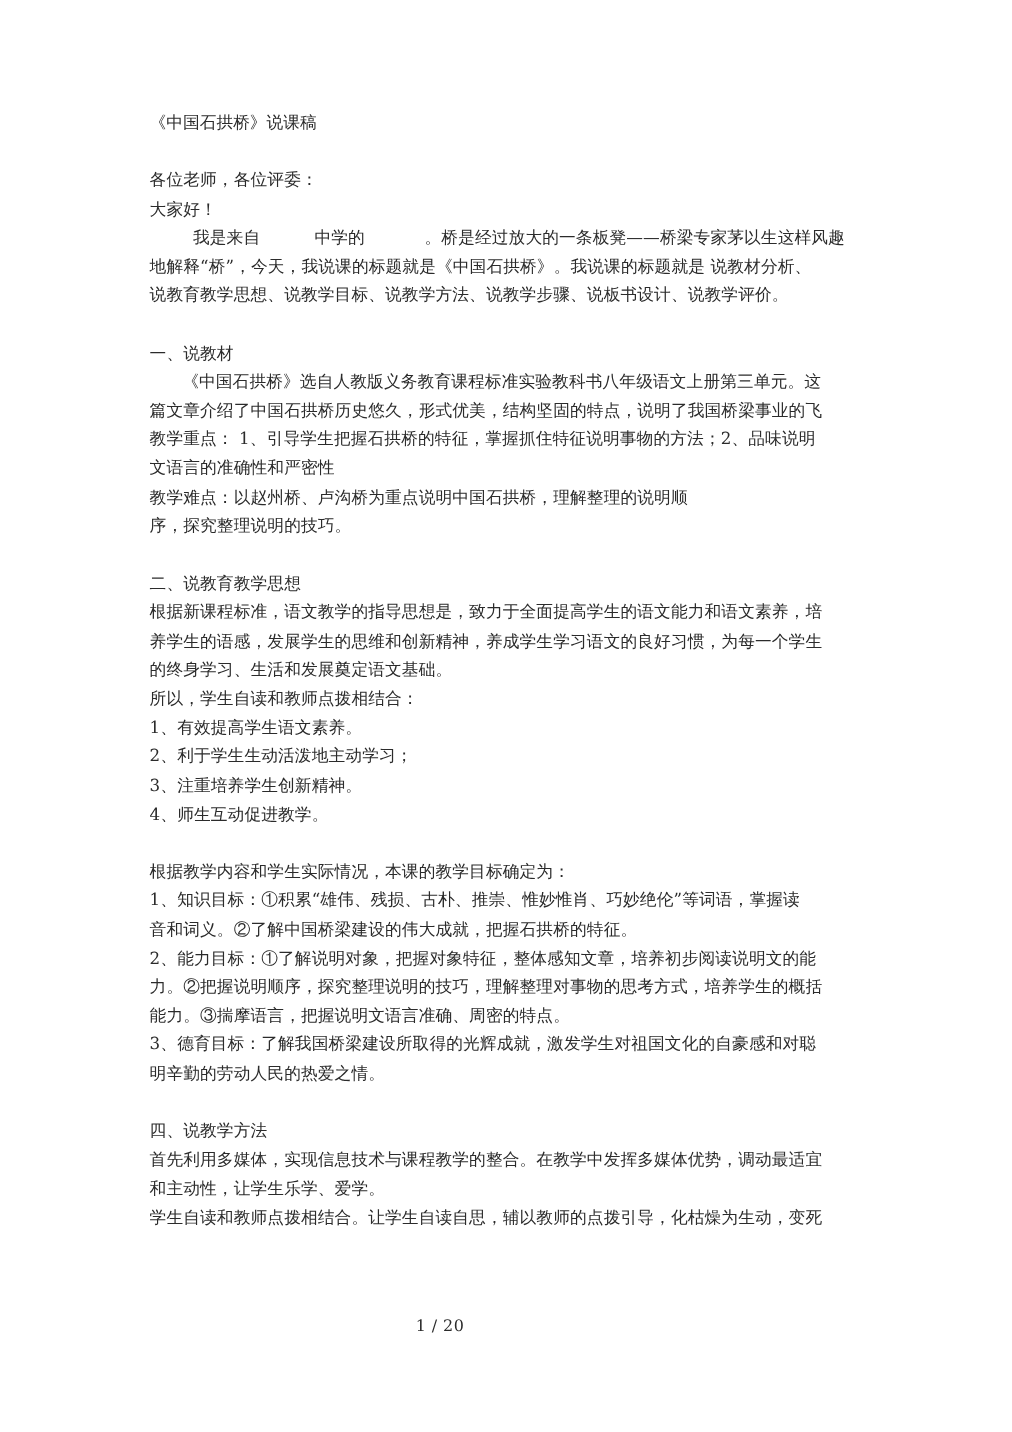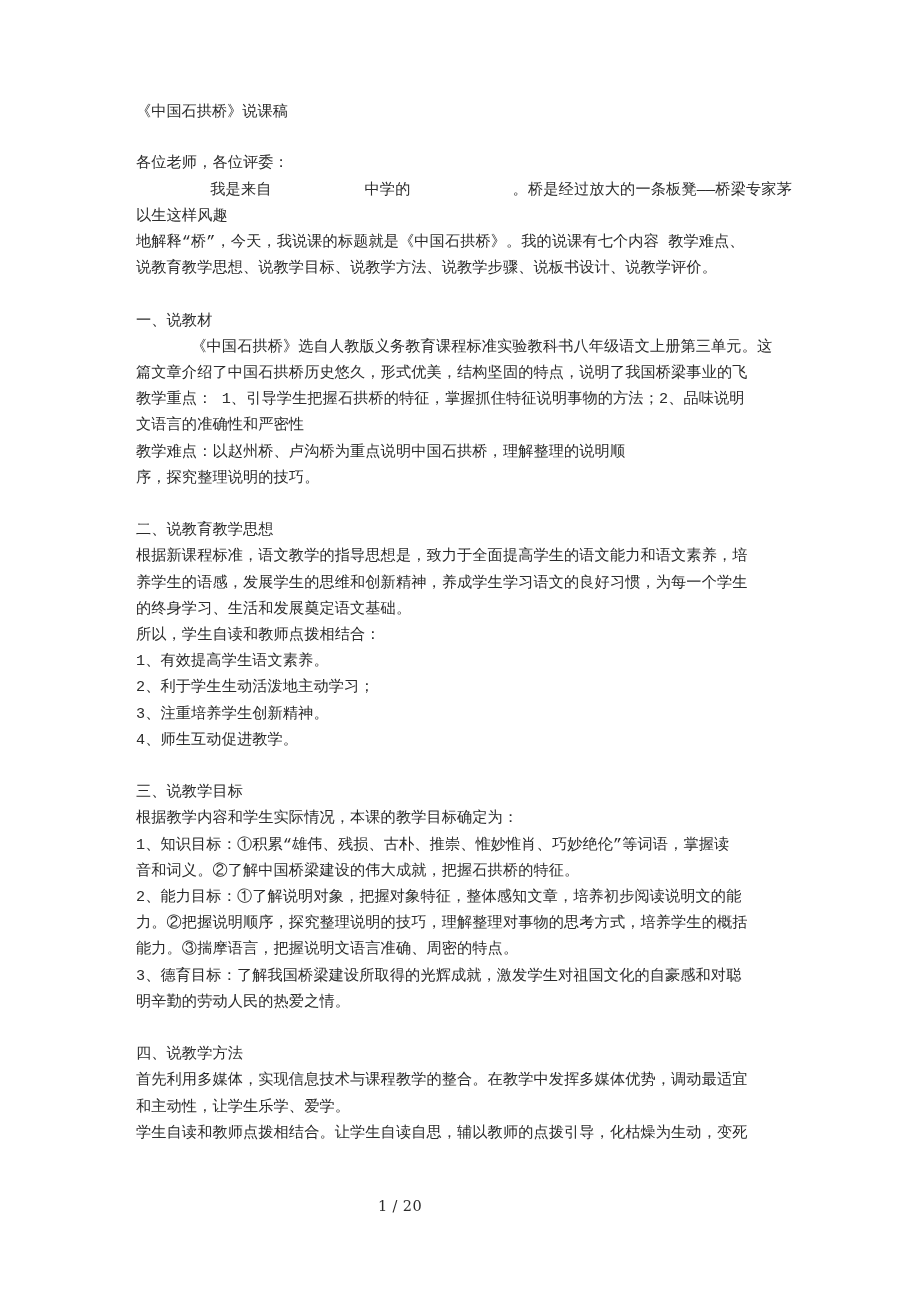--- a/index.html
+++ b/index.html
@@ -31,21 +31,20 @@
   .doc-line {
     font-size: 15.2px;
     line-height: 26.2px;
     letter-spacing: 0.1px;
     white-space: pre-wrap;
     word-break: break-all;
     text-align: justify;
     text-justify: inter-character;
     margin: 0;
     color: #2b2b2b;
-    font-family: Liberation Mono, monospace;
   }
   .doc-line.last-of-para {
     text-align: left;
   }
   .title-line {
     font-size: 15.2px;
     line-height: 26.2px;
     margin: 0;
     color: #2b2b2b;
   }
@@ -69,23 +68,24 @@
 
 <div class="page">
 
   <div class="content">
 
     <p class="title-line">《中国石拱桥》说课稿</p>
 
     <div class="spacer"></div>
 
     <p class="doc-line last-of-para">各位老师，各位评委：</p>
+    <p class="doc-line last-of-para">大家好！</p>
 
     <p class="doc-line">        我是来自          中学的           。桥是经过放大的一条板凳——桥梁专家茅以生这样风趣</p>
-    <p class="doc-line">地解释“桥”，今天，我说课的标题就是《中国石拱桥》。我的说课有七个内容 教学难点、</p>
+    <p class="doc-line">地解释“桥”，今天，我说课的标题就是《中国石拱桥》。我说课的标题就是 说教材分析、</p>
     <p class="doc-line last-of-para">说教育教学思想、说教学目标、说教学方法、说教学步骤、说板书设计、说教学评价。</p>
 
     <div class="spacer"></div>
 
     <p class="doc-line last-of-para">一、说教材</p>
     <p class="doc-line">      《中国石拱桥》选自人教版义务教育课程标准实验教科书八年级语文上册第三单元。这</p>
     <p class="doc-line">篇文章介绍了中国石拱桥历史悠久，形式优美，结构坚固的特点，说明了我国桥梁事业的飞</p>
     <p class="doc-line">教学重点： 1、引导学生把握石拱桥的特征，掌握抓住特征说明事物的方法；2、品味说明</p>
     <p class="doc-line last-of-para">文语言的准确性和严密性</p>
     <p class="doc-line last-of-para">教学难点：以赵州桥、卢沟桥为重点说明中国石拱桥，理解整理的说明顺</p>
@@ -98,21 +98,20 @@
     <p class="doc-line">养学生的语感，发展学生的思维和创新精神，养成学生学习语文的良好习惯，为每一个学生</p>
     <p class="doc-line last-of-para">的终身学习、生活和发展奠定语文基础。</p>
     <p class="doc-line last-of-para">所以，学生自读和教师点拨相结合：</p>
     <p class="doc-line last-of-para">1、有效提高学生语文素养。</p>
     <p class="doc-line last-of-para">2、利于学生生动活泼地主动学习；</p>
     <p class="doc-line last-of-para">3、注重培养学生创新精神。</p>
     <p class="doc-line last-of-para">4、师生互动促进教学。</p>
 
     <div class="spacer"></div>
 
-    <p class="doc-line last-of-para">三、说教学目标</p>
     <p class="doc-line last-of-para">根据教学内容和学生实际情况，本课的教学目标确定为：</p>
     <p class="doc-line">1、知识目标：①积累“雄伟、残损、古朴、推崇、惟妙惟肖、巧妙绝伦”等词语，掌握读</p>
     <p class="doc-line last-of-para">音和词义。②了解中国桥梁建设的伟大成就，把握石拱桥的特征。</p>
     <p class="doc-line">2、能力目标：①了解说明对象，把握对象特征，整体感知文章，培养初步阅读说明文的能</p>
     <p class="doc-line">力。②把握说明顺序，探究整理说明的技巧，理解整理对事物的思考方式，培养学生的概括</p>
     <p class="doc-line last-of-para">能力。③揣摩语言，把握说明文语言准确、周密的特点。</p>
     <p class="doc-line">3、德育目标：了解我国桥梁建设所取得的光辉成就，激发学生对祖国文化的自豪感和对聪</p>
     <p class="doc-line last-of-para">明辛勤的劳动人民的热爱之情。</p>
 
     <div class="spacer"></div>

